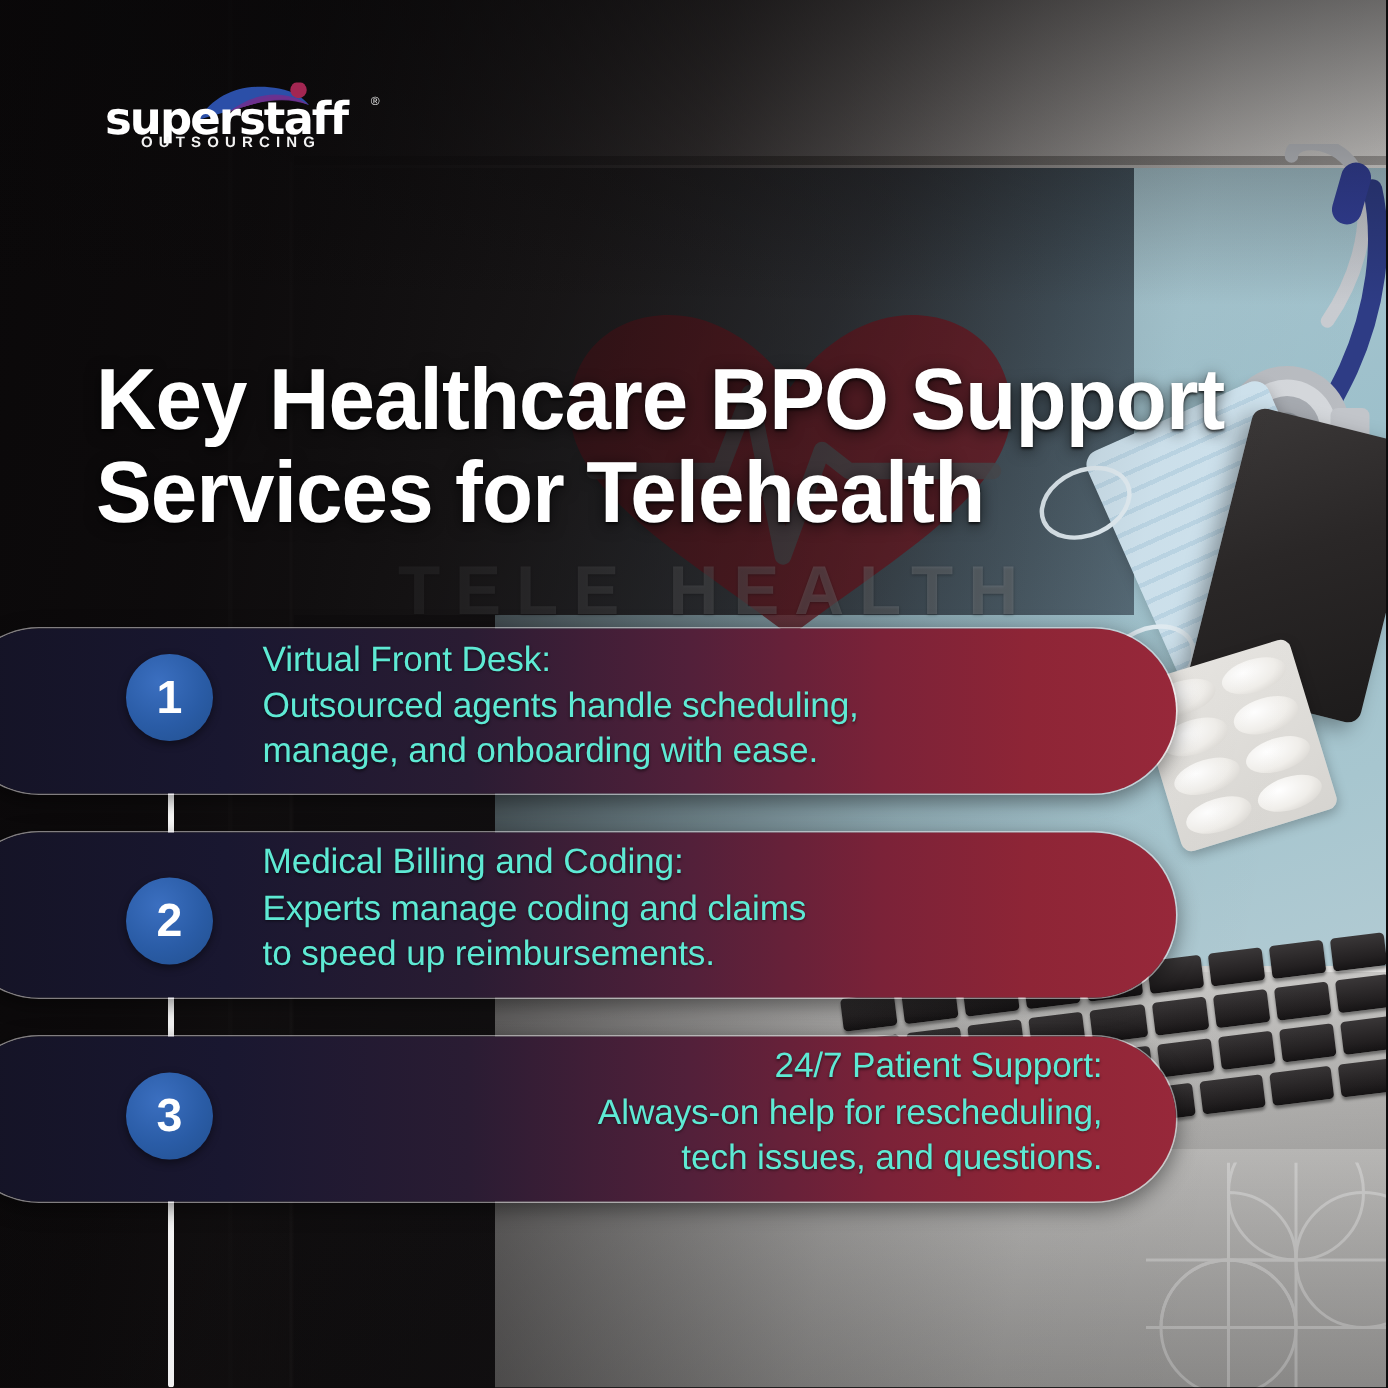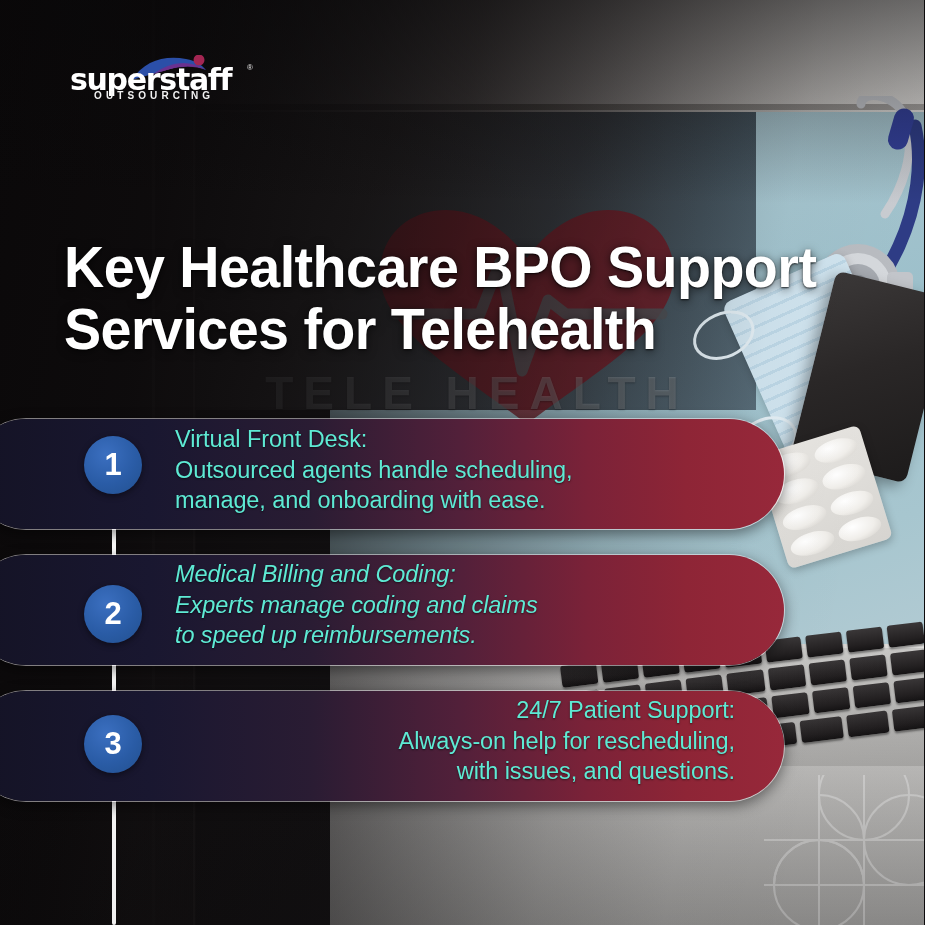--- a/index.html
+++ b/index.html
@@ -247,21 +247,21 @@
     width:560px;
     font-family:"Liberation Sans", sans-serif;
     font-size:23.5px;
     line-height:1.30;
     color:#5eead4;
     text-shadow: 0 1px 2px rgba(0,0,0,.55);
     z-index:3;
     letter-spacing:-0.1px;
   }
   .ct-1 { top: 424px; }
-  .ct-2 { top: 559px; font-style: italic; }
+  .ct-2 { top: 559px; }
   .ct-3 { top: 695px; text-align: right; }
   .card-text .ln { display:block; white-space:nowrap; }
 </style>
 </head>
 <body>
 
 <div id="poster">
 
   <div class="bg-layer">
 
@@ -427,17 +427,17 @@
     <span class="ln">to speed up reimbursements.</span>
   </div>
   <div class="badge badge-2">2</div>
 
   <div class="card card-3">
     <div class="card-fill"></div>
   </div>
   <div class="card-text ct-3">
     <span class="ln">24/7 Patient Support:</span>
     <span class="ln">Always-on help for rescheduling,</span>
-    <span class="ln">with issues, and questions.</span>
+    <span class="ln">tech issues, and questions.</span>
   </div>
   <div class="badge badge-3">3</div>
 
 </div>
 
 </body></html>

